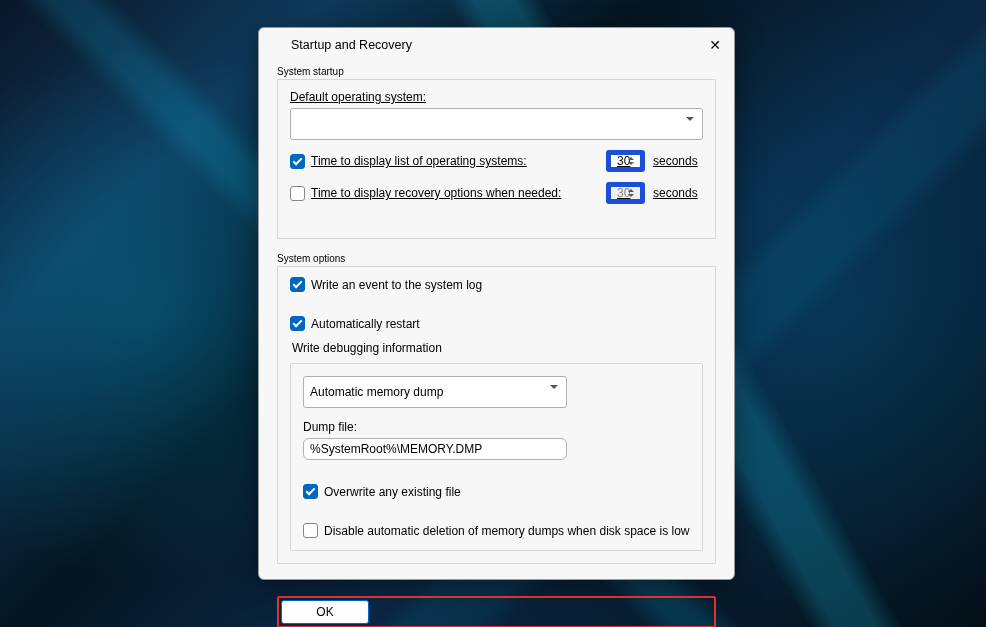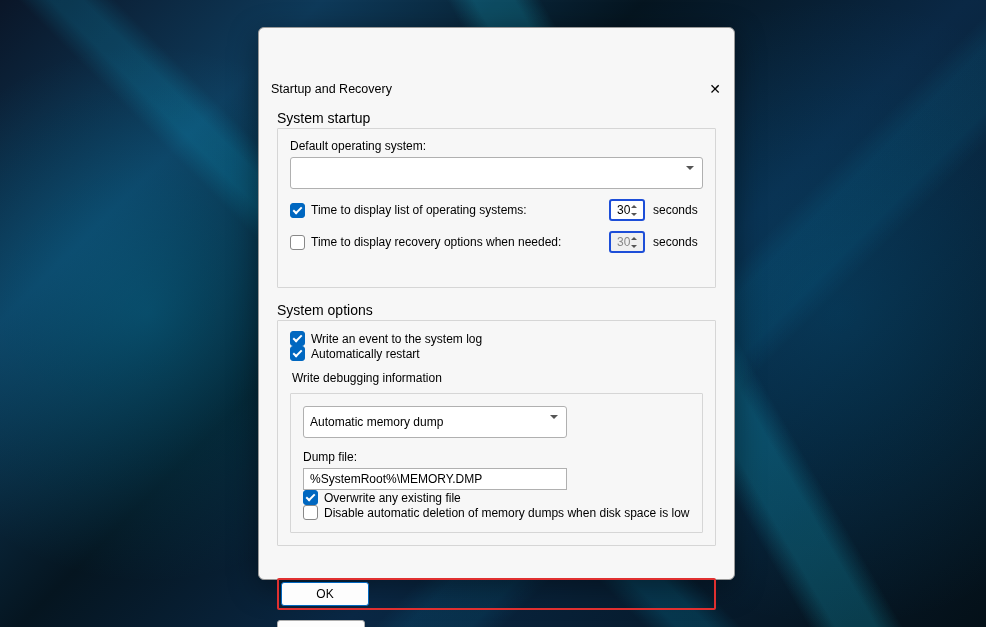--- a/index.html
+++ b/index.html
@@ -30,96 +30,95 @@
       width: 477px; height: 553px;
       background: #f7f7f7;
       border: 1px solid #999;
       border-radius: 6px;
       box-shadow: 0 8px 30px rgba(0,0,0,0.4);
       z-index: 10;
       display: flex; flex-direction: column;
     }
     .titlebar {
       display: flex; justify-content: space-between; align-items: center;
-      padding: 8px 10px 8px 12px;
+      padding: 8px 10px 8px 32px;
       font-size: 12.5px;
-      margin-top: 44px;
     }
     .close-btn {
       width: 18px; height: 18px; display: flex; align-items: center; justify-content: center;
       font-size: 14px; cursor: default;
     }
     .content { padding: 4px 18px 10px 18px; flex: 1; font-size: 12px; color: #000; }
 
-    .group-label { font-size: 14px; margin-bottom: 2px; }
+    .group-label { font-size: 10px; margin-bottom: 2px; }
     .group {
       border: 1px solid #d6d6d6;
       border-radius: 1px;
       padding: 10px 12px 12px 12px;
       background: #f7f7f7;
       margin-bottom: 14px;
     }
-    .group-startup { height: 160px; }
+    .group-startup { height: 160px; text-decoration: underline; }
 
     .field-label { margin-bottom: 4px; }
     .dropdown, .combo {
       width: 100%; height: 32px;
       border: 1px solid #b0b0b0;
       border-radius: 3px;
       background: #fff;
       position: relative;
       display: flex; align-items: center;
       padding: 0 6px;
       font-size: 12px;
     }
     .dropdown::after, .combo::after {
       content: ''; position: absolute; right: 8px; top: 8px;
       border-left: 4px solid transparent; border-right: 4px solid transparent;
       border-top: 4px solid #555;
     }
     .combo { width: 264px; }
 
-    .checkrow { display: flex; align-items: center; margin-top: 0; gap: 6px; }
+    .checkrow { display: flex; align-items: center; margin-top: 24px; gap: 6px; }
     .checkbox {
       width: 15px; height: 15px; border: 1px solid #888; border-radius: 3px;
       background: #fff; display: inline-flex; align-items: center; justify-content: center;
       flex-shrink: 0;
     }
     .checkbox.checked { background: #0067c0; border-color: #0067c0; }
     .checkbox.checked::after {
       content: ''; width: 3px; height: 7px;
       border: solid #fff; border-width: 0 2px 2px 0;
       transform: rotate(45deg); margin-top: -2px;
     }
 
     .spin-row { display: flex; align-items: center; gap: 8px; margin-top: 10px; }
     .spin-row .checklabel { flex: 1; display: flex; align-items: center; gap: 6px; }
     .spinner {
-      width: 36px; height: 22px; border: 2px solid #1d4ed8; border-radius: 3px;
+      width: 36px; height: 22px; border: 5px solid #1d4ed8; border-radius: 3px;
       background: #fff; display: flex; align-items: center; padding: 0 23px 0 6px;
       position: relative; font-size: 12px;
     }
     .spinner.disabled { background: #f0f0f0; color: #888; }
     .spinner .arrows { position: absolute; right: 2px; top: 1px; bottom: 1px; width: 14px;
       display: flex; flex-direction: column; }
     .spinner .arrows span { flex: 1; display: flex; align-items: center; justify-content: center; }
     .spinner .arrows span::before {
       content: ''; border-left: 3px solid transparent; border-right: 3px solid transparent;
     }
     .spinner .arrows .up::before { border-bottom: 3px solid #555; }
     .spinner .arrows .down::before { border-top: 3px solid #555; }
     .unit { width: 50px; }
 
     .subgroup-label { font-size: 12px; margin: 10px 0 8px 2px; }
     .subgroup {
       border: 1px solid #d6d6d6; border-radius: 1px;
       padding: 12px 12px 12px 12px;
     }
     .textinput {
-      width: 264px; height: 22px; border: 1px solid #b0b0b0; border-radius: 0;
+      width: 264px; height: 22px; border: 1px solid #b0b0b0; border-radius: 6px;
       background: #fff; padding: 0 6px; display: flex; align-items: center; font-size: 12px;
     }
 
     .button-row {
       display: flex; justify-content: flex-end; gap: 10px;
       padding: 8px 18px 14px 18px;
       flex-direction: column;
     }
     .btn {
       width: 88px; height: 24px; border: 1px solid #aeaeae; border-radius: 3px;

